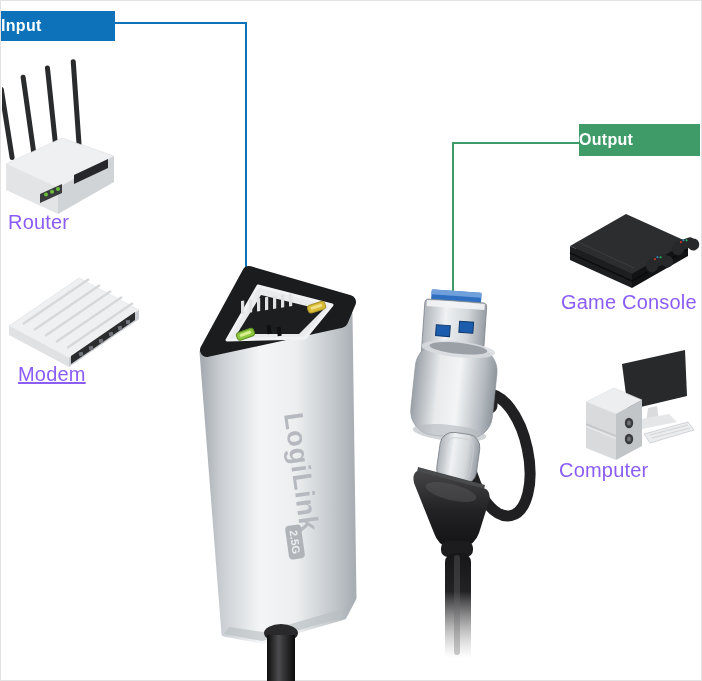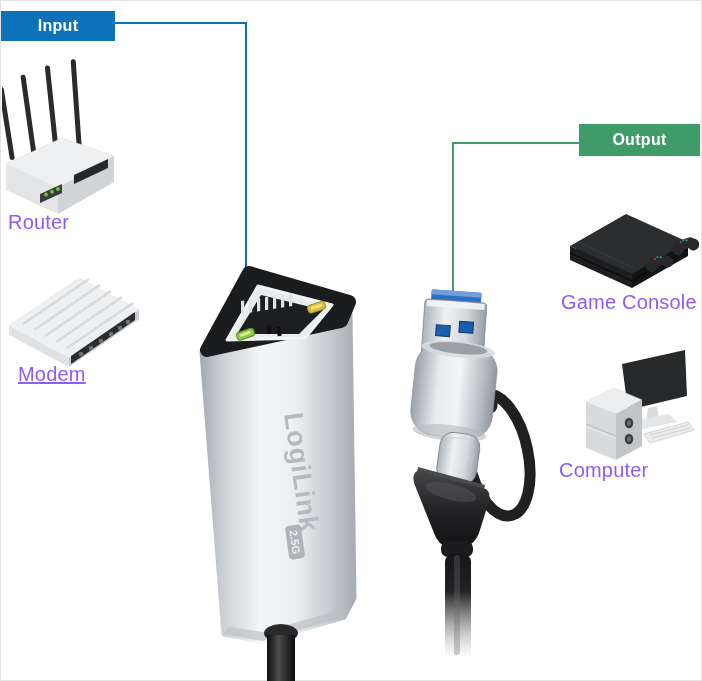--- a/index.html
+++ b/index.html
@@ -3,21 +3,21 @@
 <meta charset="utf-8">
 <style>
   html,body{margin:0;padding:0;background:#fff;}
   #canvas{
     position:relative;width:702px;height:681px;background:#ffffff;
     font-family:"Liberation Sans", sans-serif;overflow:hidden;
     box-shadow: inset 0 0 0 1px #e3e3e3;
   }
   .abs{position:absolute;}
   .tagbox{
-    height:30px;display:flex;align-items:center;justify-content:center;
+    height:30px;display:flex;align-items:center;
     color:#ffffff;font-size:16px;font-weight:bold;letter-spacing:.3px;
   }
   .line{position:absolute;}
   .devlabel{
     position:absolute;text-align:left;color:#8b5cf6;font-size:20px;
     font-weight:500;letter-spacing:.2px;white-space:nowrap;
   }
   svg{display:block;}
   text{font-family:"Liberation Sans", sans-serif;}
 </style>

